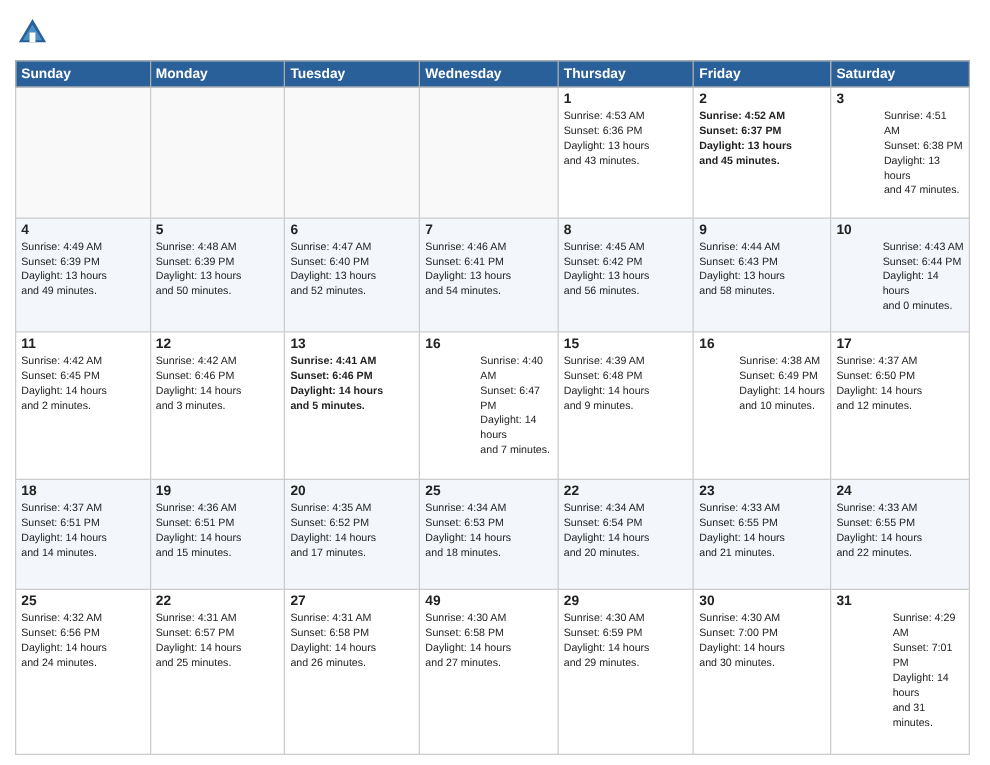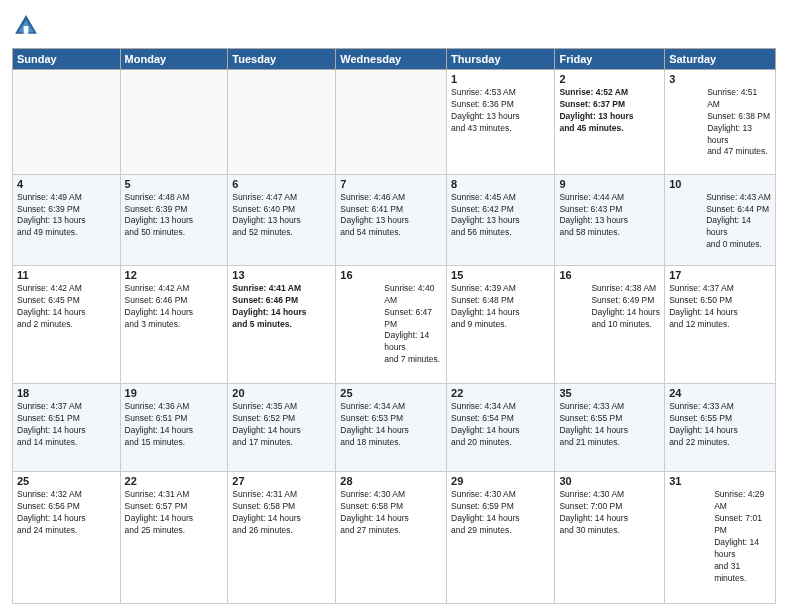--- a/index.html
+++ b/index.html
@@ -296,21 +296,21 @@
 and 18 minutes.</div>
           </td>
           <td>
             <span class="day-number">22</span>
             <div class="day-info" style="white-space: pre-line;">Sunrise: 4:34 AM
 Sunset: 6:54 PM
 Daylight: 14 hours
 and 20 minutes.</div>
           </td>
           <td>
-            <span class="day-number">35</span>
+            <span class="day-number">23</span>
             <div class="day-info" style="white-space: pre-line;">Sunrise: 4:33 AM
 Sunset: 6:55 PM
 Daylight: 14 hours
 and 21 minutes.</div>
           </td>
           <td>
             <span class="day-number">24</span>
             <div class="day-info" style="white-space: pre-line;">Sunrise: 4:33 AM
 Sunset: 6:55 PM
 Daylight: 14 hours
@@ -333,21 +333,21 @@
 and 25 minutes.</div>
           </td>
           <td>
             <span class="day-number">27</span>
             <div class="day-info" style="white-space: pre-line;">Sunrise: 4:31 AM
 Sunset: 6:58 PM
 Daylight: 14 hours
 and 26 minutes.</div>
           </td>
           <td>
-            <span class="day-number">28</span>
+            <span class="day-number">49</span>
             <div class="day-info" style="white-space: pre-line;">Sunrise: 4:30 AM
 Sunset: 6:58 PM
 Daylight: 14 hours
 and 27 minutes.</div>
           </td>
           <td>
             <span class="day-number">29</span>
             <div class="day-info" style="white-space: pre-line;">Sunrise: 4:30 AM
 Sunset: 6:59 PM
 Daylight: 14 hours

